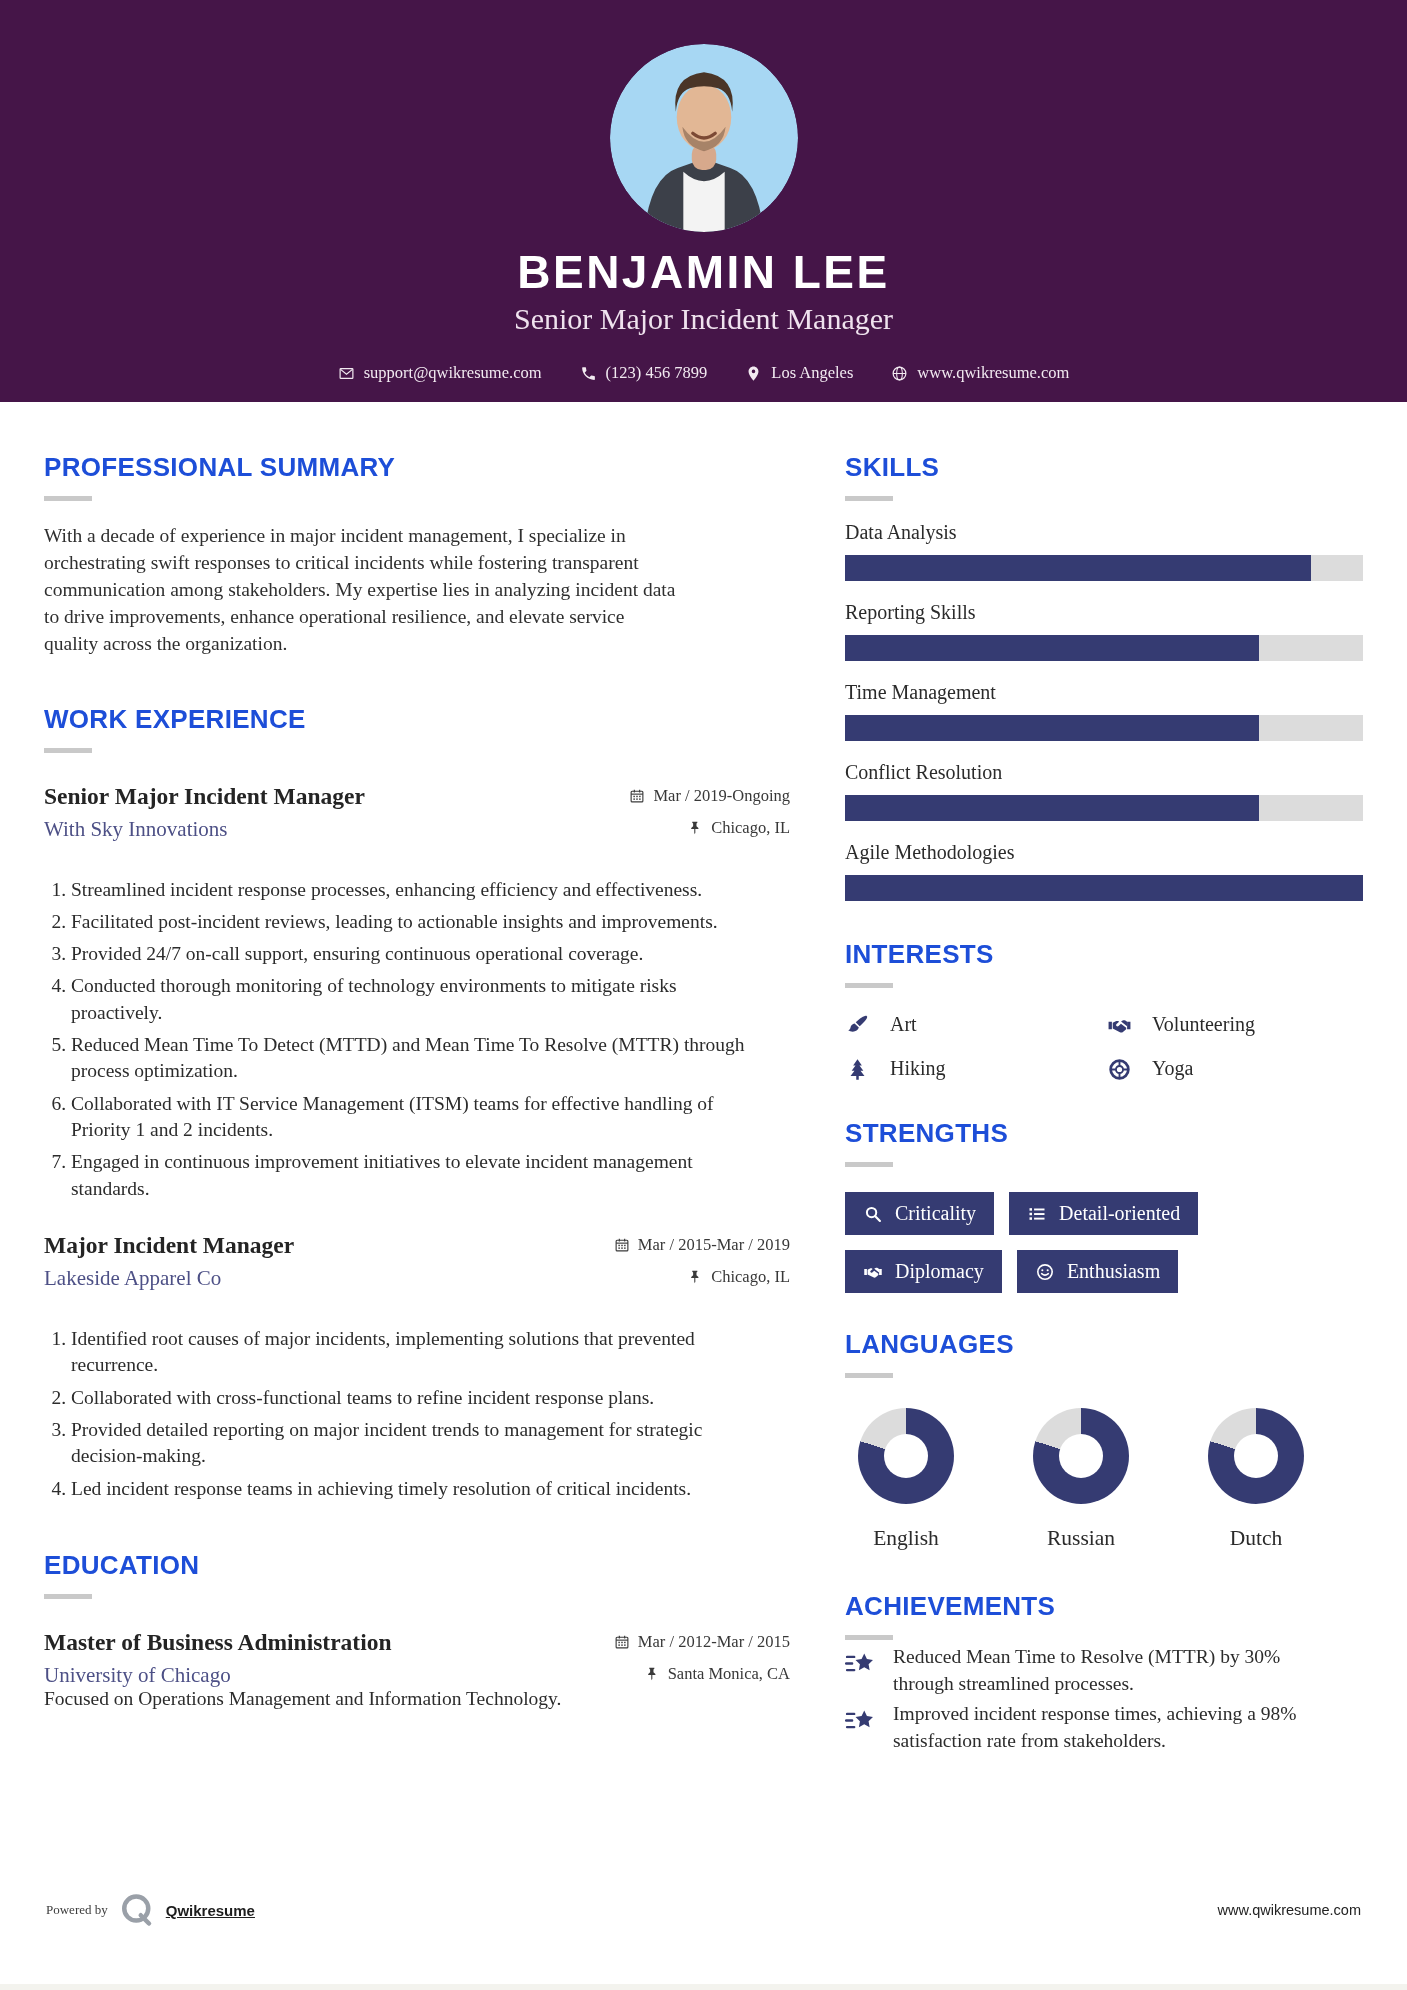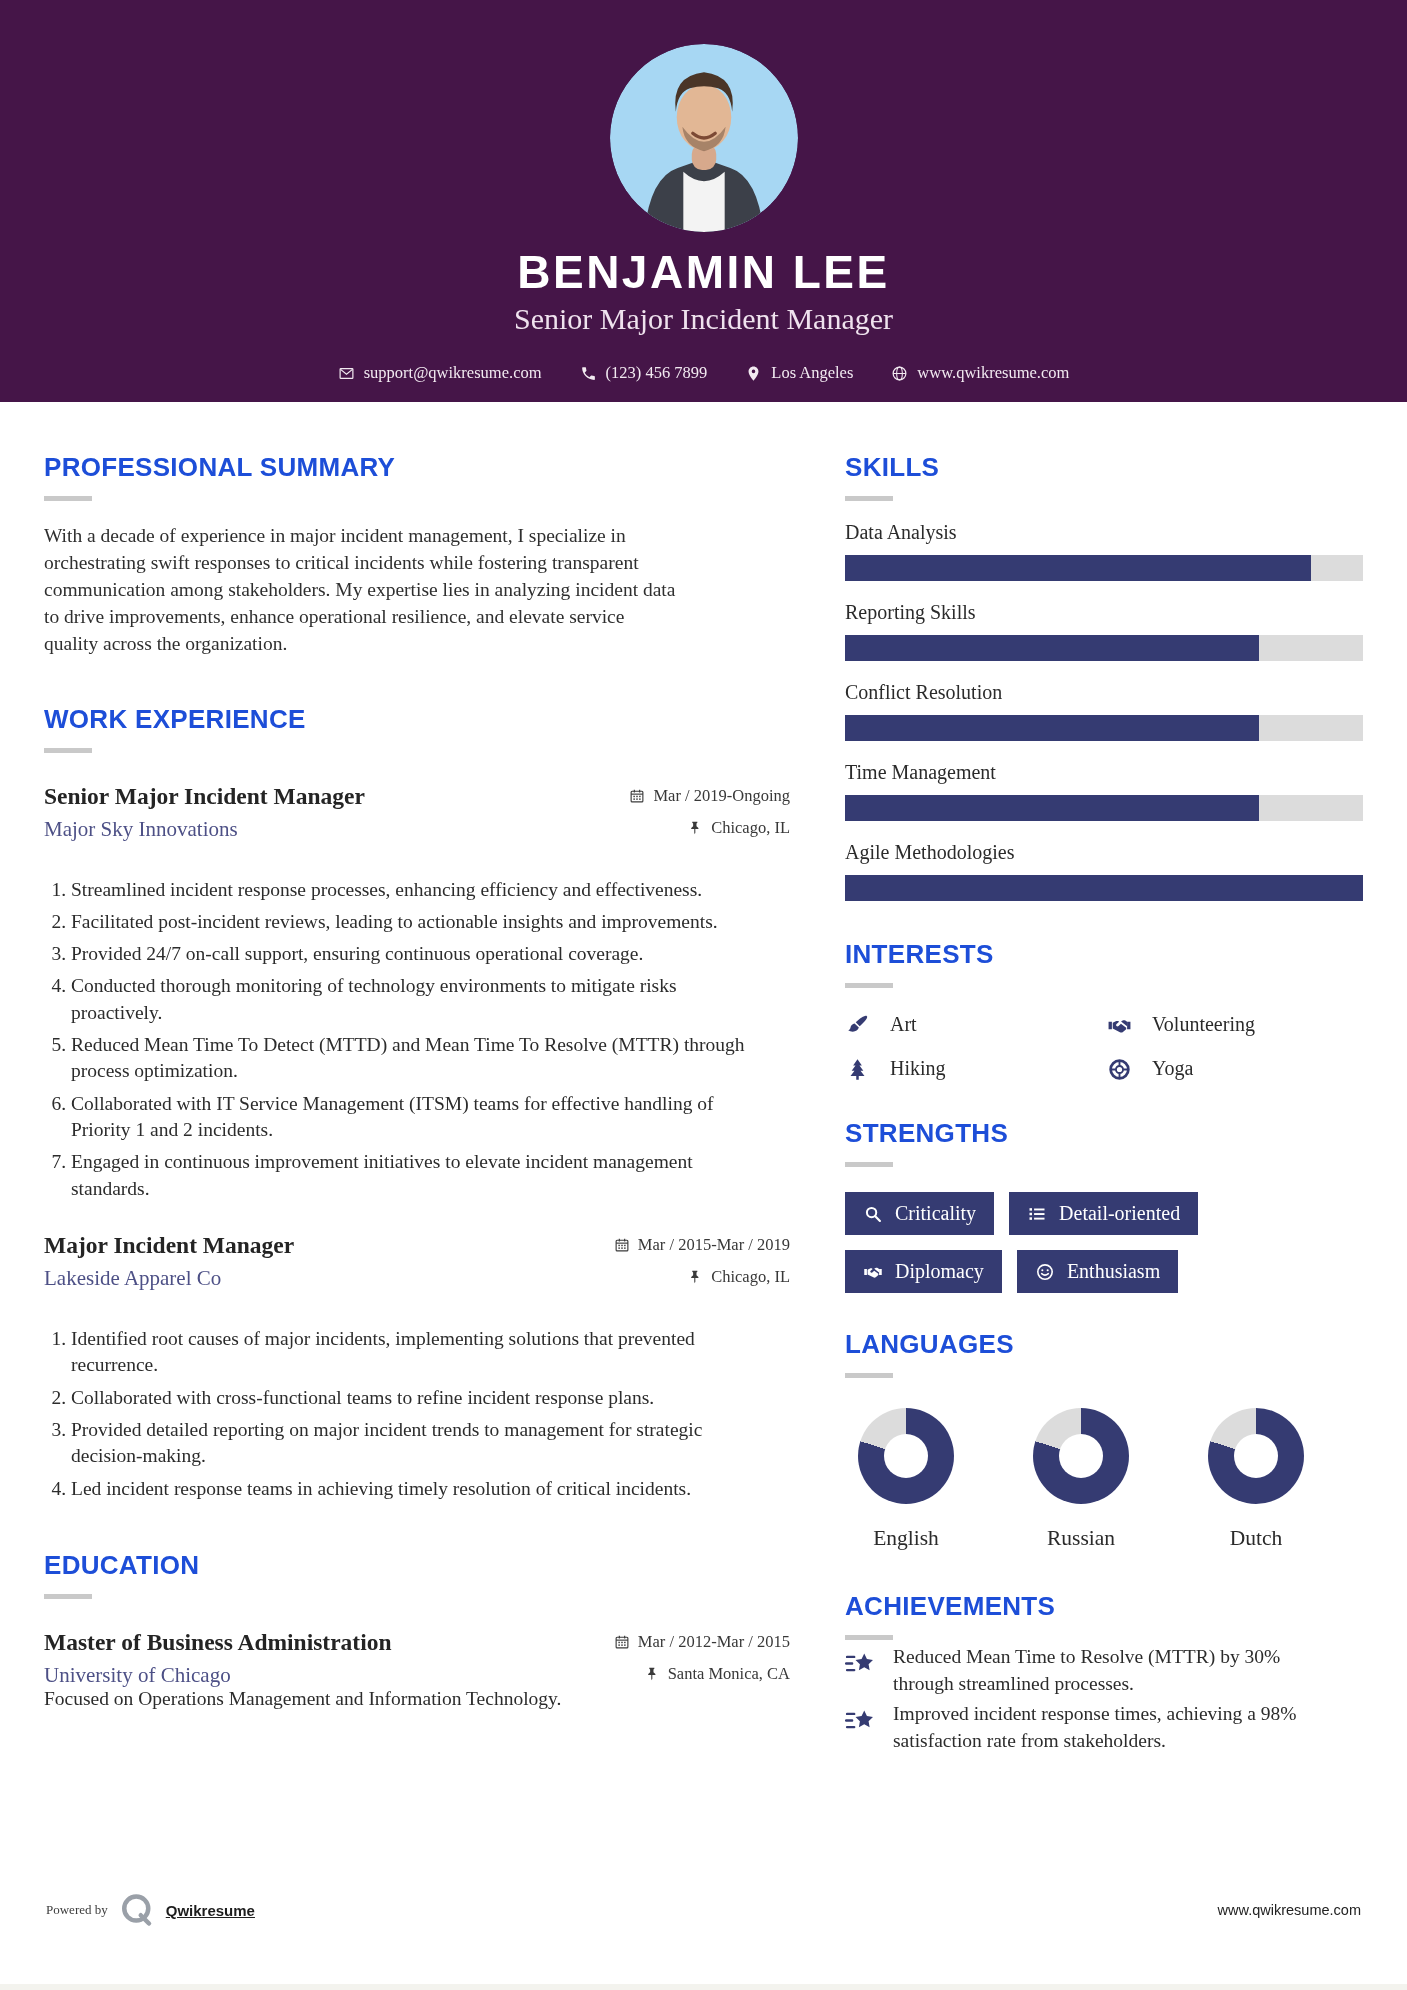--- a/index.html
+++ b/index.html
@@ -174,21 +174,21 @@
                       <rect x="15.2" y="11.6" width="2.2" height="2.2"></rect>
                       <rect x="6.6" y="15.6" width="2.2" height="2.2"></rect>
                       <rect x="10.9" y="15.6" width="2.2" height="2.2"></rect>
                       <rect x="15.2" y="15.6" width="2.2" height="2.2"></rect>
                     </g>
                   </svg>
                   <span>Mar / 2019-Ongoing</span>
                 </span>
               </div>
               <div class="row-sub">
-                <span class="company">Major Sky Innovations</span>
+                <span class="company">With Sky Innovations</span>
                 <span class="meta">
                   <svg viewBox="0 0 24 24" fill="currentColor">
                     <path d="M7.9 2.5h7.6v1.8l-1.3.8v4.4l2.9 2.4v1.6h-4.6v5.6l-.8 2.4-.8-2.4v-5.6H6.3v-1.6l2.9-2.4V5.1l-1.3-.8z"></path>
                   </svg>
                   <span>Chicago, IL</span>
                 </span>
               </div>
               <ol class="bullets">
 
               <li>Streamlined incident response processes, enhancing efficiency and effectiveness.</li>
@@ -293,28 +293,28 @@
             </div>
 
             <div class="skill">
               <div class="skill-label">Reporting Skills</div>
               <div class="skill-bar">
                 <span class="skill-fill" style="--p: 80;"></span>
               </div>
             </div>
 
             <div class="skill">
-              <div class="skill-label">Conflict Resolution</div>
+              <div class="skill-label">Time Management</div>
               <div class="skill-bar">
                 <span class="skill-fill" style="--p: 80;"></span>
               </div>
             </div>
 
             <div class="skill">
-              <div class="skill-label">Time Management</div>
+              <div class="skill-label">Conflict Resolution</div>
               <div class="skill-bar">
                 <span class="skill-fill" style="--p: 80;"></span>
               </div>
             </div>
 
             <div class="skill">
               <div class="skill-label">Agile Methodologies</div>
               <div class="skill-bar">
                 <span class="skill-fill" style="--p: 100;"></span>
               </div>

